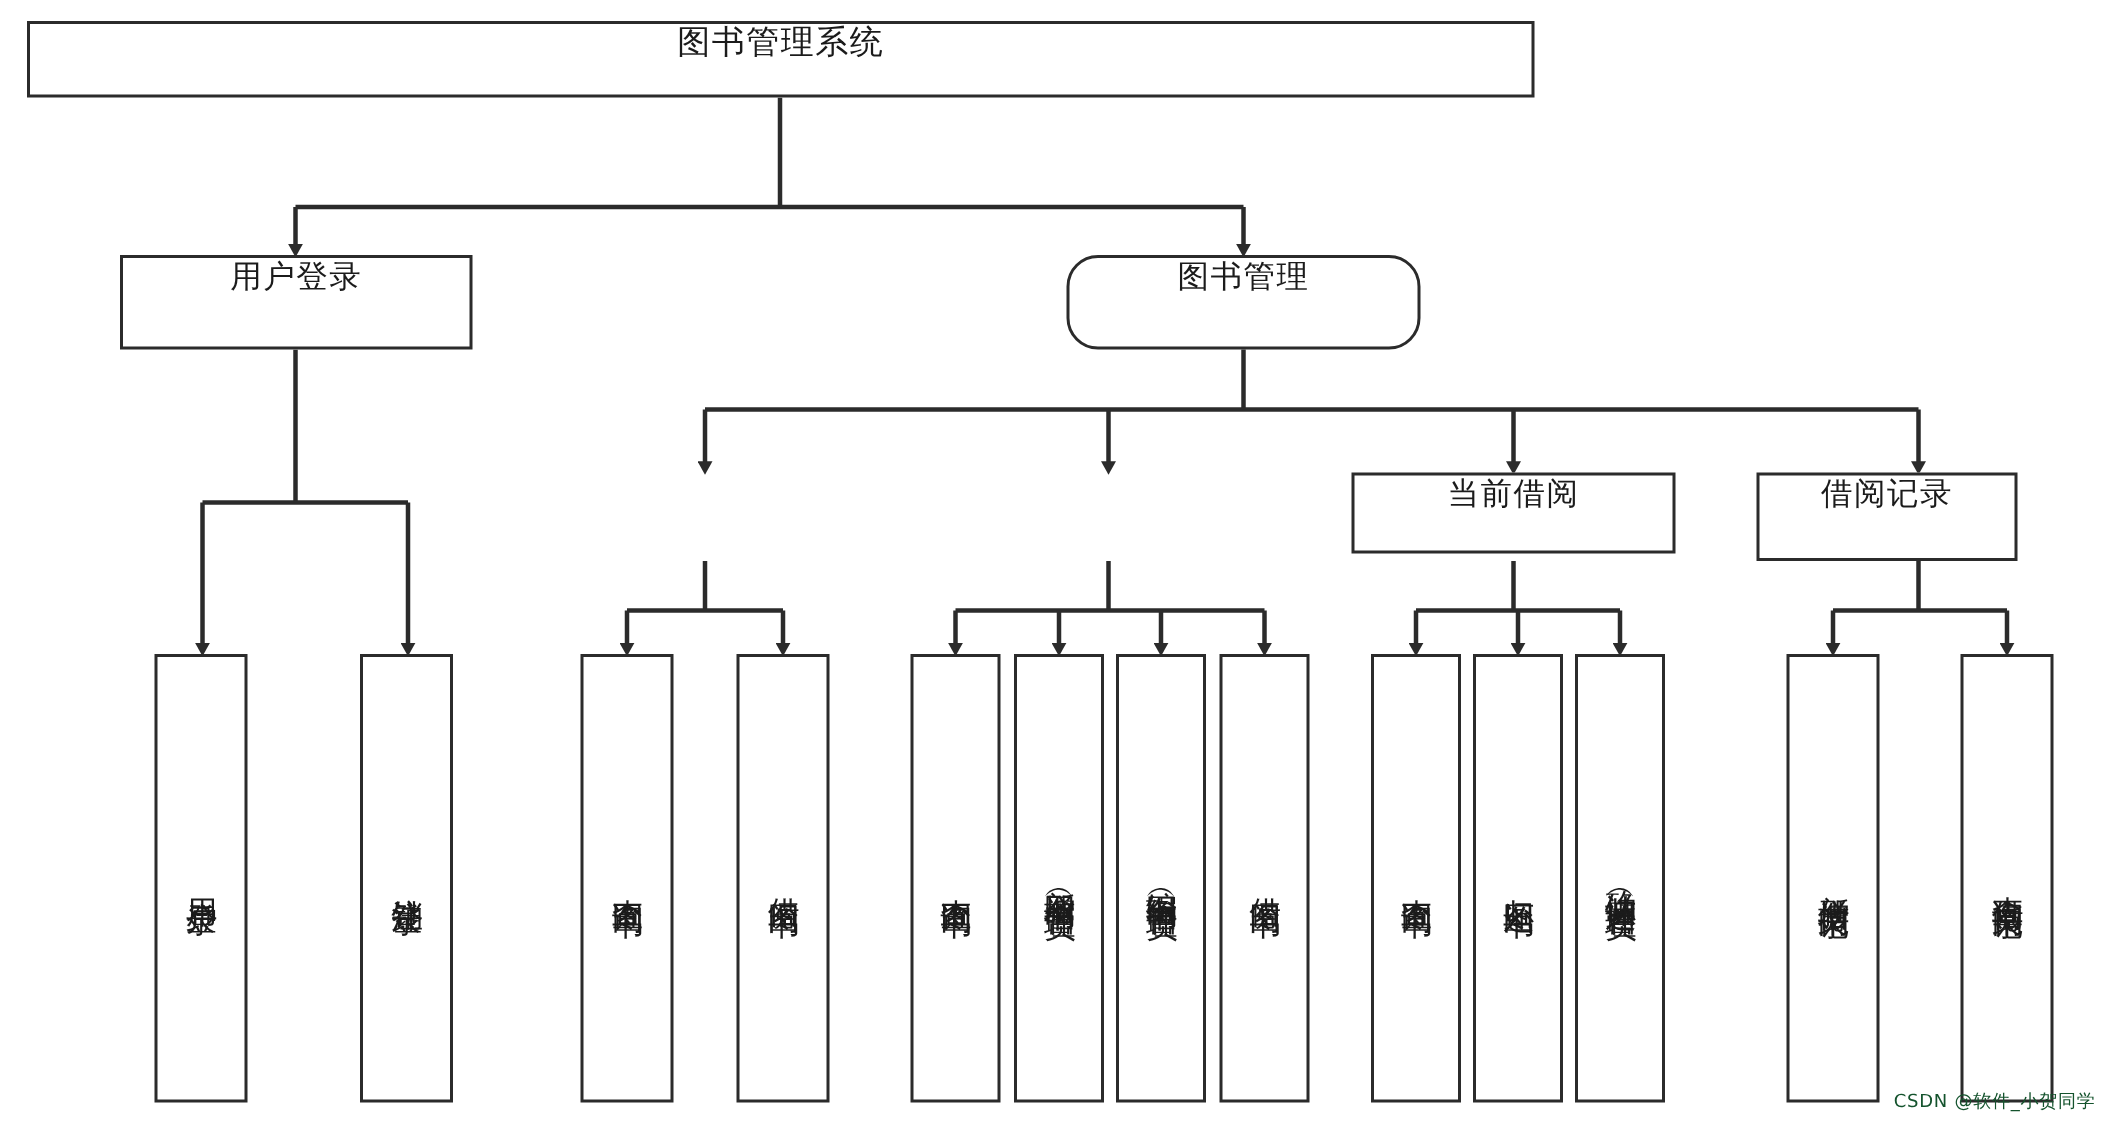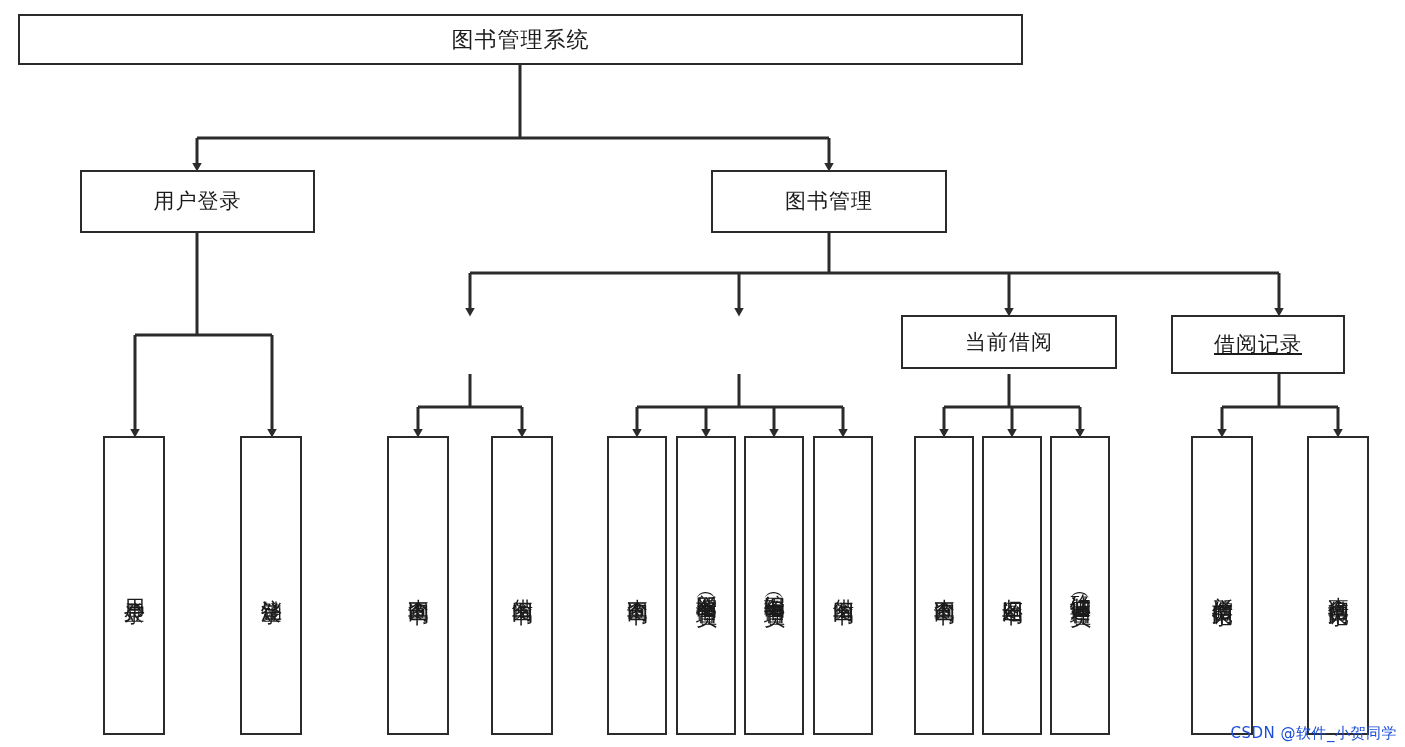--- a/index.html
+++ b/index.html
@@ -20,21 +20,21 @@
     left:0;top:0;
     width:1405px;height:747px;
     pointer-events:none;
   }
   .node{
     position:absolute;
     box-sizing:border-box;
     background:#ffffff;
     border:2.5px solid #2b2b2b;
     display:flex;
-    align-items:center;
+    align-items:flex-start;
     justify-content:center;
     z-index:2;
   }
   .node .label{
     font-size:21px;
     line-height:1.18;
     letter-spacing:1px;
     color:#1b1b1b;
     white-space:nowrap;
   }
@@ -52,22 +52,22 @@
     line-height:1.28;
     letter-spacing:2px;
     white-space:normal;
     max-height:280px;
     text-align:left;
   }
   .watermark{
     position:absolute;
     right:8px;
     bottom:4px;
-    font-size:15px;
-    color:#1d4ed8;
+    font-size:12px;
+    color:#14532d;
     letter-spacing:.5px;
     z-index:5;
     white-space:nowrap;
   }
 </style>
 </head>
 <body>
 
 <div id="canvas">
 
@@ -123,31 +123,31 @@
   </svg>
 
   <div class="node root" style="left:18px;top:14px;width:1005px;height:51px;">
     <span class="label">图书管理系统</span>
   </div>
 
   <div class="node" style="left:80px;top:170px;width:235px;height:63px;">
     <span class="label">用户登录</span>
   </div>
 
-  <div class="node" style="left:711px;top:170px;width:236px;height:63px;">
+  <div class="node" style="left:711px;top:170px;width:236px;height:63px;border-radius:21px;">
     <span class="label">图书管理</span>
   </div>
 
 
 
   <div class="node" style="left:901px;top:315px;width:216px;height:54px;">
     <span class="label">当前借阅</span>
   </div>
 
-  <div class="node" style="left:1171px;top:315px;width:174px;height:59px;text-decoration:underline;">
+  <div class="node" style="left:1171px;top:315px;width:174px;height:59px;">
     <span class="label">借阅记录</span>
   </div>
 
   <div class="node vert" style="left:103px;top:436px;width:62px;height:299px;">
     <span class="label">用户登录</span>
   </div>
 
   <div class="node vert" style="left:240px;top:436px;width:62px;height:299px;">
     <span class="label">注销登录</span>
   </div>

